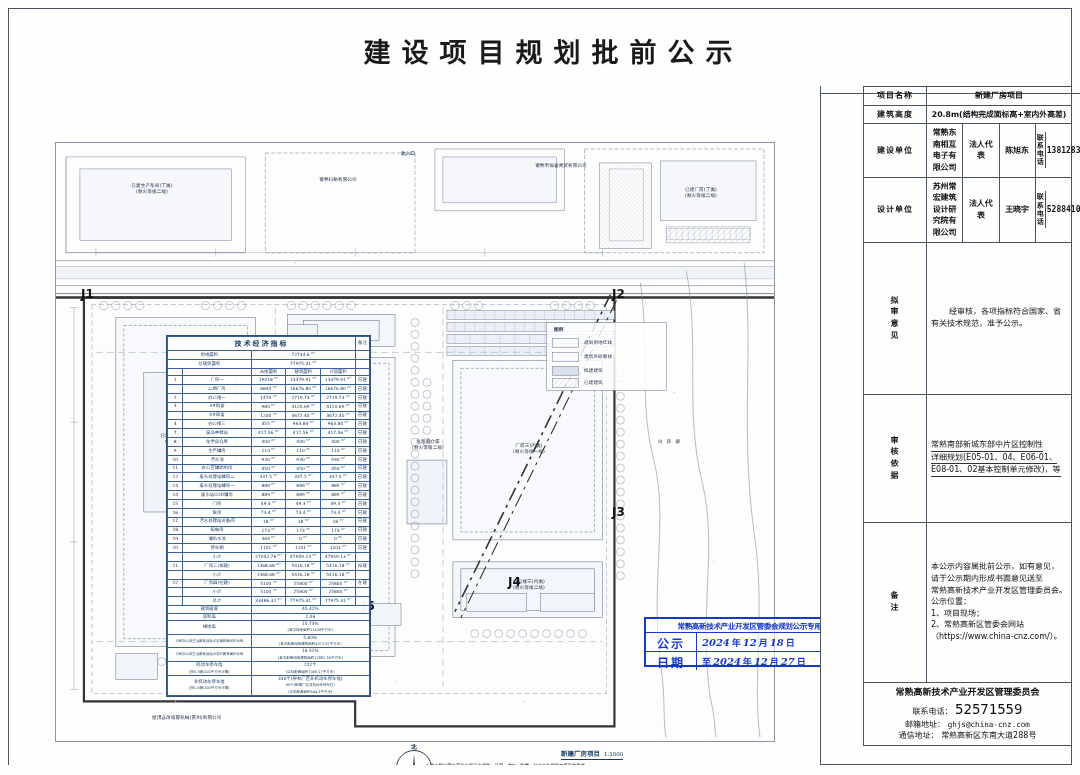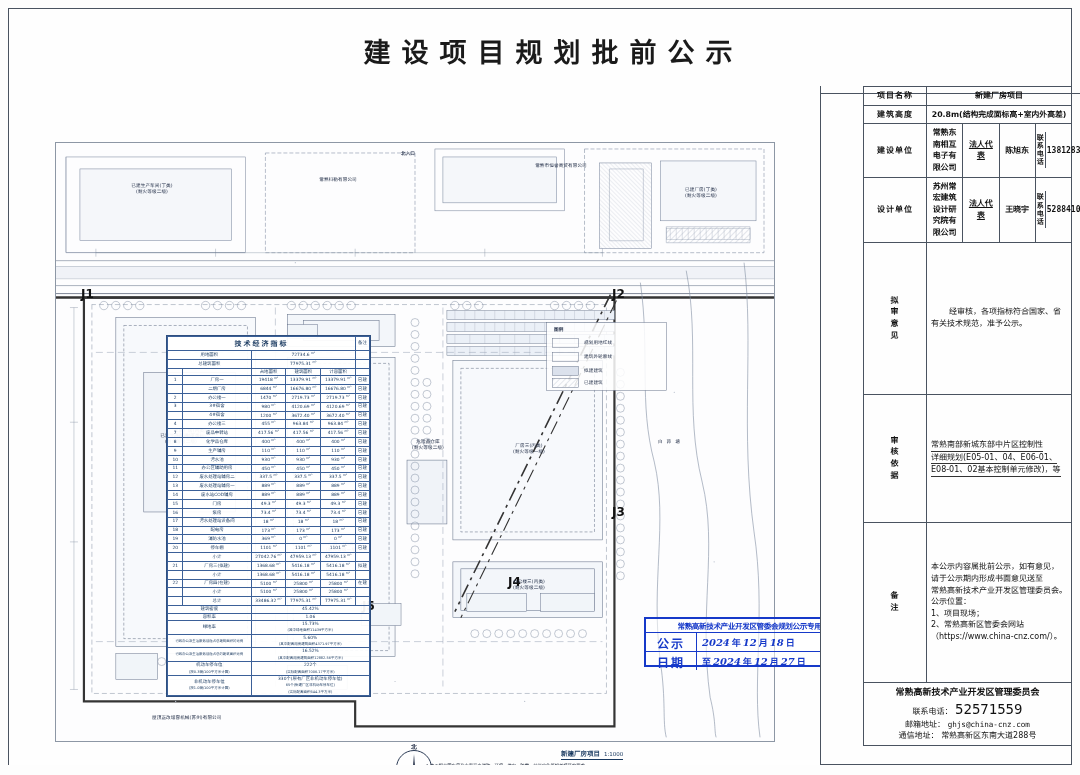--- a/index.html
+++ b/index.html
@@ -120,21 +120,21 @@
   }
   .lab{
     width:54px;text-align:center;font-weight:bold;font-size:8.5px;letter-spacing:1px;
   }
   .lab-v{
     width:26px;text-align:center;font-weight:bold;font-size:8.5px;
     line-height:2.2;letter-spacing:1px;
   }
   .val-c{text-align:center;font-weight:bold;font-size:9px;}
   .mini{font-size:7.2px;text-align:center;padding:2px;font-weight:bold;}
-  .mini-w{width:34px;text-decoration:underline;}
+  .mini-w{width:34px;}
   .note-body{font-size:8px;line-height:1.72;text-align:left;padding:6px 5px;}
   .note-body .ind{display:block;}
   .approve{font-size:9px;line-height:2;padding:8px 10px;text-indent:18px;}
   .basis{font-size:8.4px;line-height:2.1;padding:6px 6px;}
   .basis span{border-bottom:.8px solid #333;display:inline-block;}
   .footer-cell{text-align:center;font-size:8.6px;line-height:2.1;padding:8px 4px;}
   .footer-cell .org{font-weight:bold;font-size:9px;}
   .mono{font-family:"DejaVu Sans Mono","Liberation Mono",monospace;font-size:7.6px;}
 </style>
 </head>

